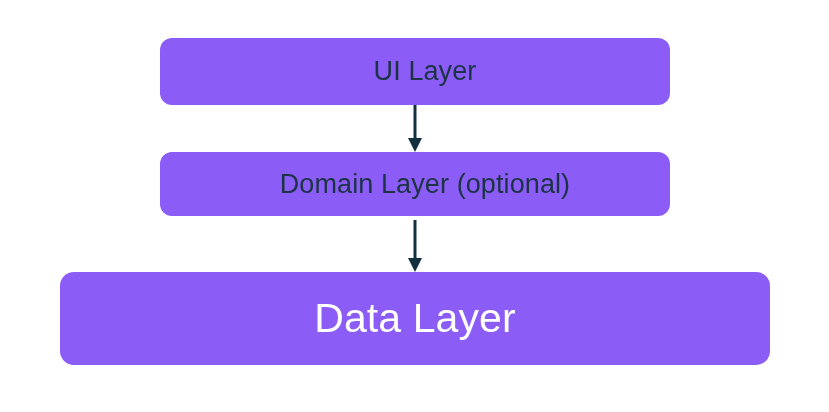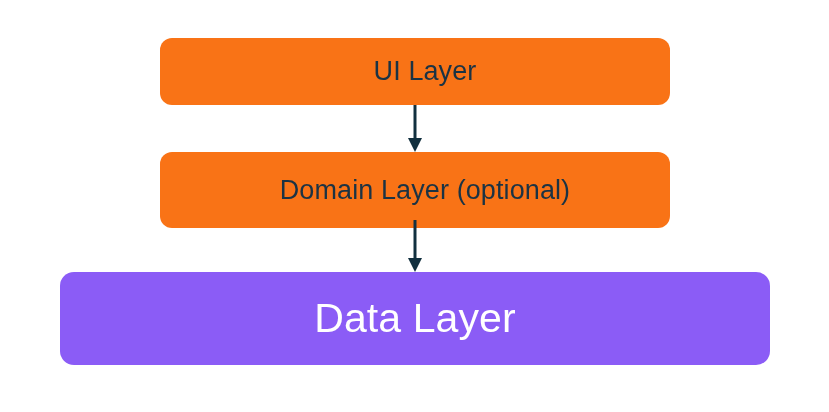--- a/index.html
+++ b/index.html
@@ -24,21 +24,21 @@
     position: absolute;
     box-sizing: border-box;
     display: flex;
     align-items: center;
     justify-content: center;
     border-radius: 12px;
     text-align: center;
   }
 
   .layer-box.light {
-    background: #f97316;
+    background: #8b5cf6;
     padding-left: 20px;
   }
 
   .layer-box.dark {
     background: #8b5cf6;
     border-radius: 14px;
   }
 
   .layer-label {
     font-weight: 400;
@@ -62,21 +62,21 @@
     left: 160px;
     top: 38px;
     width: 510px;
     height: 67px;
   }
 
   #box-domain {
     left: 160px;
     top: 152px;
     width: 510px;
-    height: 76px;
+    height: 64px;
   }
 
   #box-data {
     left: 60px;
     top: 272px;
     width: 710px;
     height: 93px;
   }
 
   .arrow {

